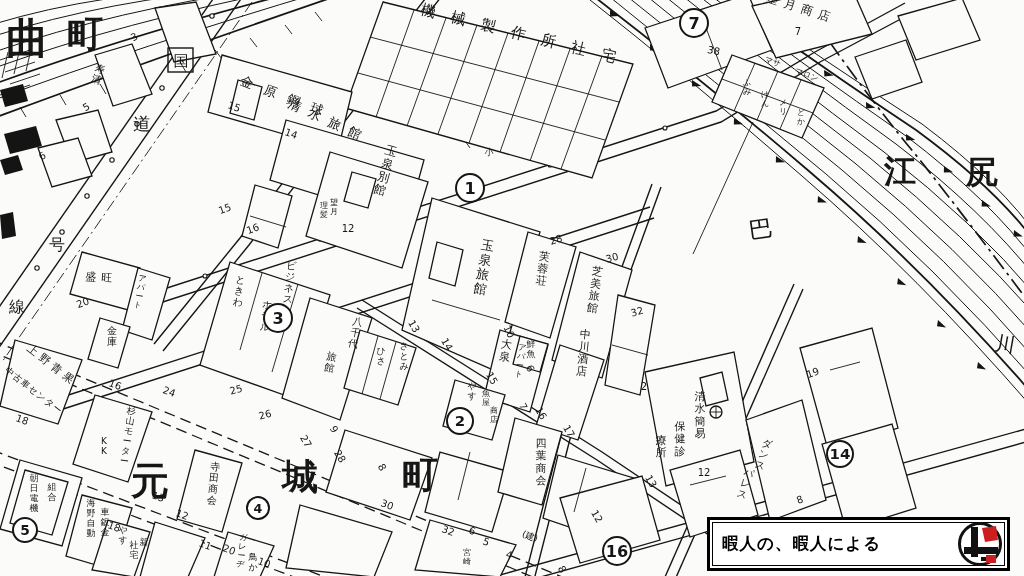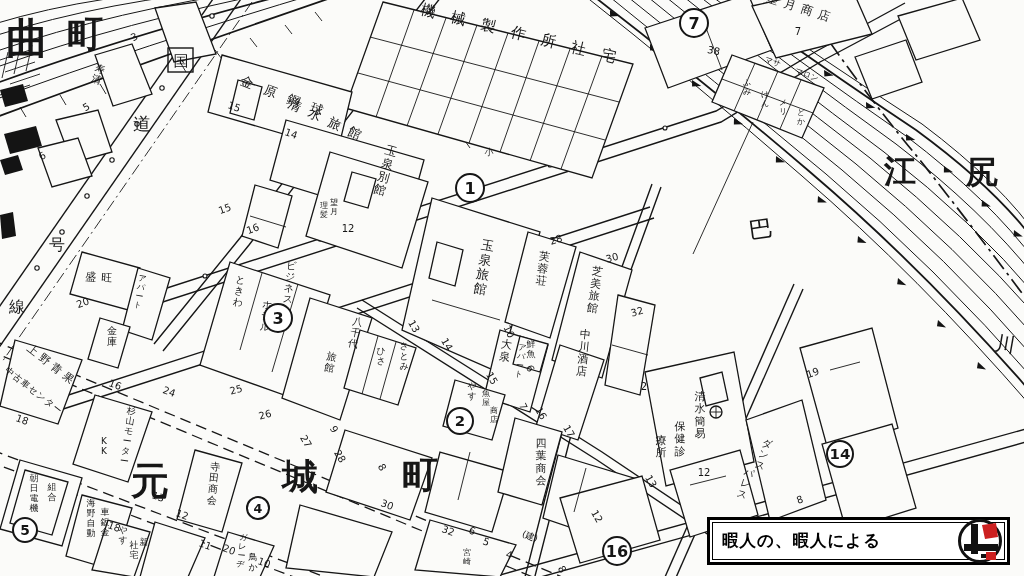--- a/index.html
+++ b/index.html
@@ -8,21 +8,21 @@
   svg text{font-family:"DejaVu Sans",sans-serif;fill:#161616;}
   .bld{fill:#fbfbf9;stroke:#161616;stroke-width:1.3;}
   .blk{fill:#141414;stroke:none;}
   .rd{fill:none;stroke:#161616;stroke-width:1.4;}
   .rdd{fill:none;stroke:#161616;stroke-width:1.3;stroke-dasharray:11 6;}
   .ctr{fill:none;stroke:#161616;stroke-width:1;}
   .ctr2{fill:none;stroke:#161616;stroke-width:1.8;}
   .thin{fill:none;stroke:#161616;stroke-width:0.9;}
   .pole{fill:#fff;stroke:#161616;stroke-width:1.1;}
   .bnd{fill:none;stroke:#161616;stroke-width:1.7;stroke-dasharray:17 5 3 5;}
-  #banner{position:absolute;left:707px;top:517px;width:303px;height:48px;background:#ffffff;
+  #banner{position:absolute;left:707px;top:517px;width:303px;height:54px;background:#ffffff;
           border:3px solid #000;box-shadow:inset 0 0 0 2px #fff,inset 0 0 0 3px #000;
           display:flex;align-items:center;box-sizing:border-box;padding:2px 4px 2px 12px;}
   #banner .lines{flex:1;font-weight:bold;font-size:16.5px;line-height:1.32;color:#000;
           letter-spacing:1px;white-space:nowrap;}
   #banner .logo{width:46px;height:46px;flex:0 0 auto;}
 </style>
 </head>
 <body>
 
 <div id="stage">

